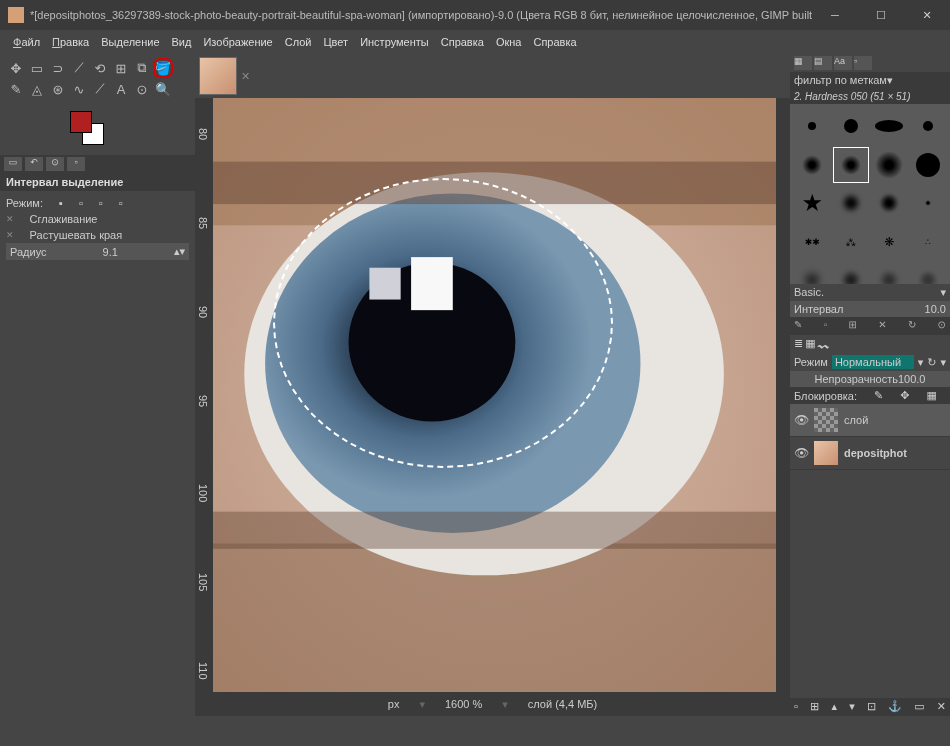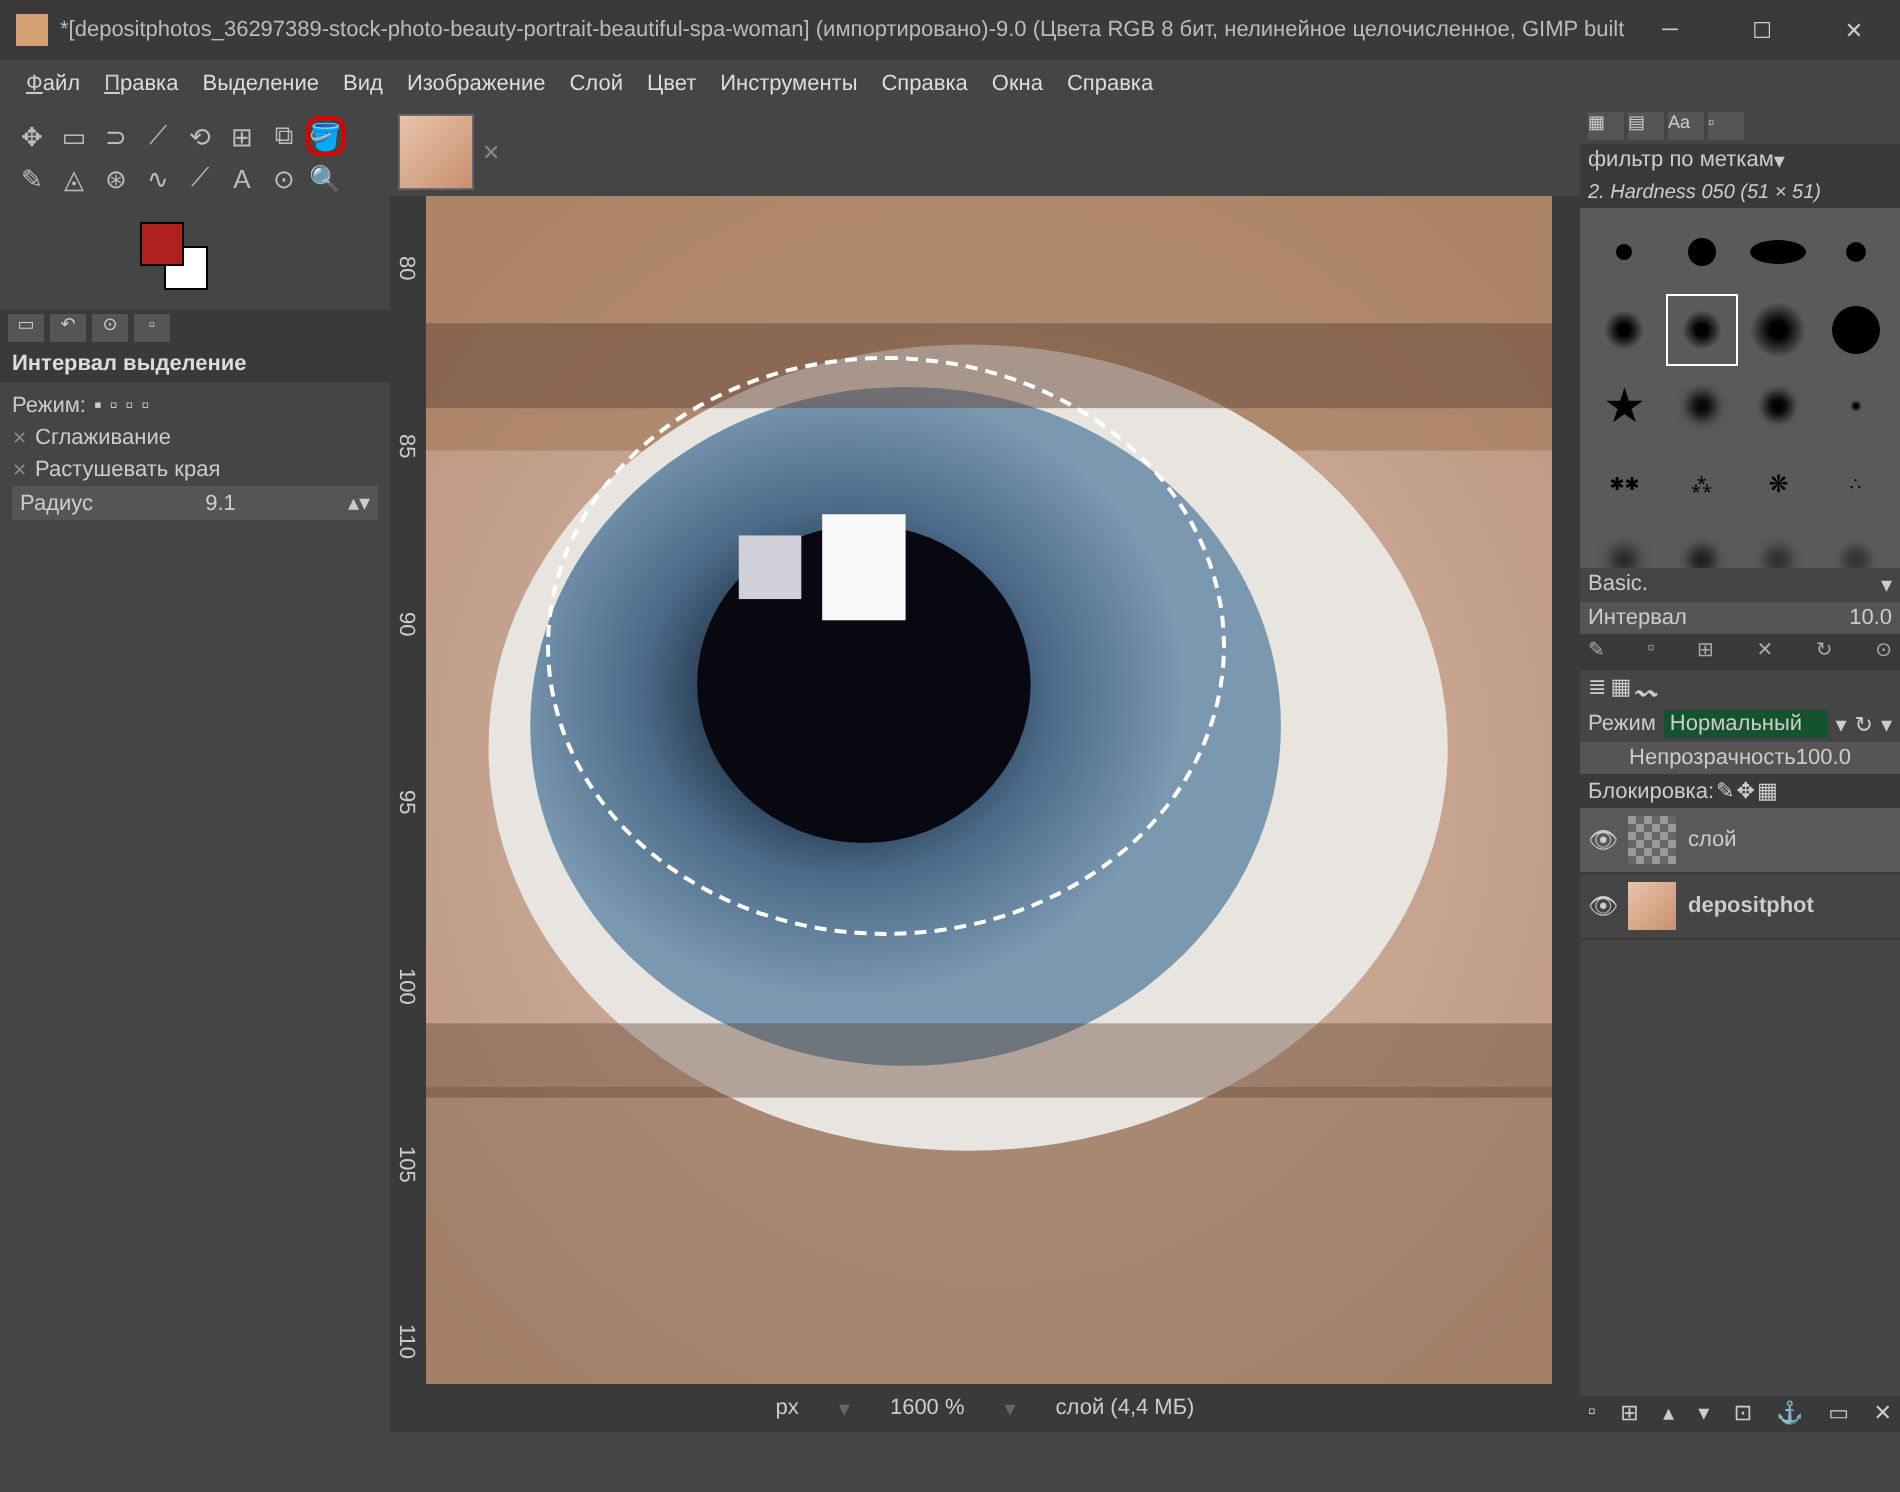--- a/index.html
+++ b/index.html
@@ -16,21 +16,21 @@
 .toolbox{padding:4px 6px;display:flex;flex-wrap:wrap;gap:1px}
 .tool{width:20px;height:20px;display:flex;align-items:center;justify-content:center;color:#bbb;font-size:13px}
 .tool.hl{border:2px solid #d00;border-radius:7px}
 .colorswatch{margin:8px 0 8px 70px;position:relative;width:40px;height:36px}
 .fg{position:absolute;width:22px;height:22px;background:#b02020;border:1px solid #000;z-index:2}
 .bg{position:absolute;left:12px;top:12px;width:22px;height:22px;background:#fff;border:1px solid #000}
 .panel-tabs{height:18px;background:#3a3a3a;display:flex;align-items:center;gap:3px;padding:0 4px}
 .panel-tabs .pt{width:18px;height:14px;background:#555;font-size:9px;text-align:center}
 .opt-title{background:#3a3a3a;padding:3px 6px;color:#ddd;font-weight:bold;font-size:11px}
 .opt-body{padding:4px 6px;background:#454545}
-.opt-row{display:flex;align-items:center;gap:4px;padding:2px 0;font-size:11px}
+.opt-row{display:flex;align-items:center;gap:16px;padding:2px 0;font-size:11px}
 .opt-row .x{font-size:9px;color:#888}
 .radius-row{display:flex;justify-content:space-between;align-items:center;background:#555;padding:2px 4px;margin-top:0}
 .canvas-area{flex:1;background:#454545;display:flex;flex-direction:column;position:relative}
 .img-tab{height:44px;display:flex;align-items:center;padding:0 4px}
 .img-tab .thumb{width:38px;height:38px;background:linear-gradient(135deg,#e8c4a8,#c89070);border:1px solid #666}
 .ruler-h{height:18px;background:#3a3a3a;display:flex;font-size:9px;color:#aaa;position:relative;margin-left:18px}
 .ruler-h span{position:absolute;top:2px}
 .canvas-wrap{flex:1;display:flex}
 .ruler-v{width:18px;background:#3a3a3a;position:relative;font-size:9px;color:#aaa}
 .ruler-v span{position:absolute;left:2px;writing-mode:vertical-rl}
@@ -50,21 +50,21 @@
 .brush.sel{border:1px solid #fff}
 .brush .b-dot{width:20px;height:20px;background:radial-gradient(circle,#000 20%,transparent 70%);border-radius:50%}
 .brush .b-star{color:#000;font-size:24px}
 .basic-row{padding:2px 4px;background:#454545;font-size:11px;display:flex;justify-content:space-between}
 .interval-row{padding:2px 4px;background:#555;display:flex;justify-content:space-between;font-size:11px}
 .icon-row{height:18px;display:flex;gap:3px;padding:2px 4px;background:#3a3a3a;justify-content:space-between}
 .icon-row span{font-size:10px;color:#aaa}
 .layers-head{height:18px;display:flex;gap:2px;padding:2px 4px;background:#454545}
 .mode-row{padding:2px 4px;background:#454545;display:flex;align-items:center;gap:4px;font-size:11px}
 .opacity-row{padding:2px 4px;background:#555;display:flex;justify-content:center;font-size:11px}
-.lock-row{padding:2px 4px;font-size:11px;display:flex;align-items:center;gap:1px}
+.lock-row{padding:2px 4px;font-size:11px;display:flex;align-items:center;gap:17px}
 .layers-list{flex:1;background:#454545}
 .layer{display:flex;align-items:center;gap:6px;padding:4px;border-bottom:1px solid #3a3a3a}
 .layer.sel{background:#5a5a5a}
 .layer .eye{width:14px;font-size:12px}
 .layer .lthumb{width:24px;height:24px;background:#888}
 .layer .lthumb.trans{background:repeating-conic-gradient(#666 0 25%,#999 0 50%) 0 0/8px 8px}
 .layer .lthumb.face{background:linear-gradient(135deg,#e8c4a8,#c89070)}
 .layer .lname{font-size:11px}
 .layers-foot{height:18px;display:flex;gap:3px;padding:2px 4px;justify-content:space-between}
 svg{display:block}
@@ -294,21 +294,21 @@
       <span>↻</span>
       <span>⊙</span>
     </div>
     <div class="layers-head">
       <div class="t">≣</div>
       <div class="t">▦</div>
       <div class="t">〰</div>
     </div>
     <div class="mode-row">
       <span>Режим</span>
-      <span style="flex:1;background:#14532d;padding:1px 3px">Нормальный</span>
+      <span style="flex:1;background:#0f766e;padding:1px 3px">Нормальный</span>
       <span>▾</span>
       <span>↻</span>
       <span>▾</span>
     </div>
     <div class="opacity-row">
       <span>Непрозрачность</span>
       <span>100.0</span>
     </div>
     <div class="lock-row">
       <span>Блокировка:</span>

